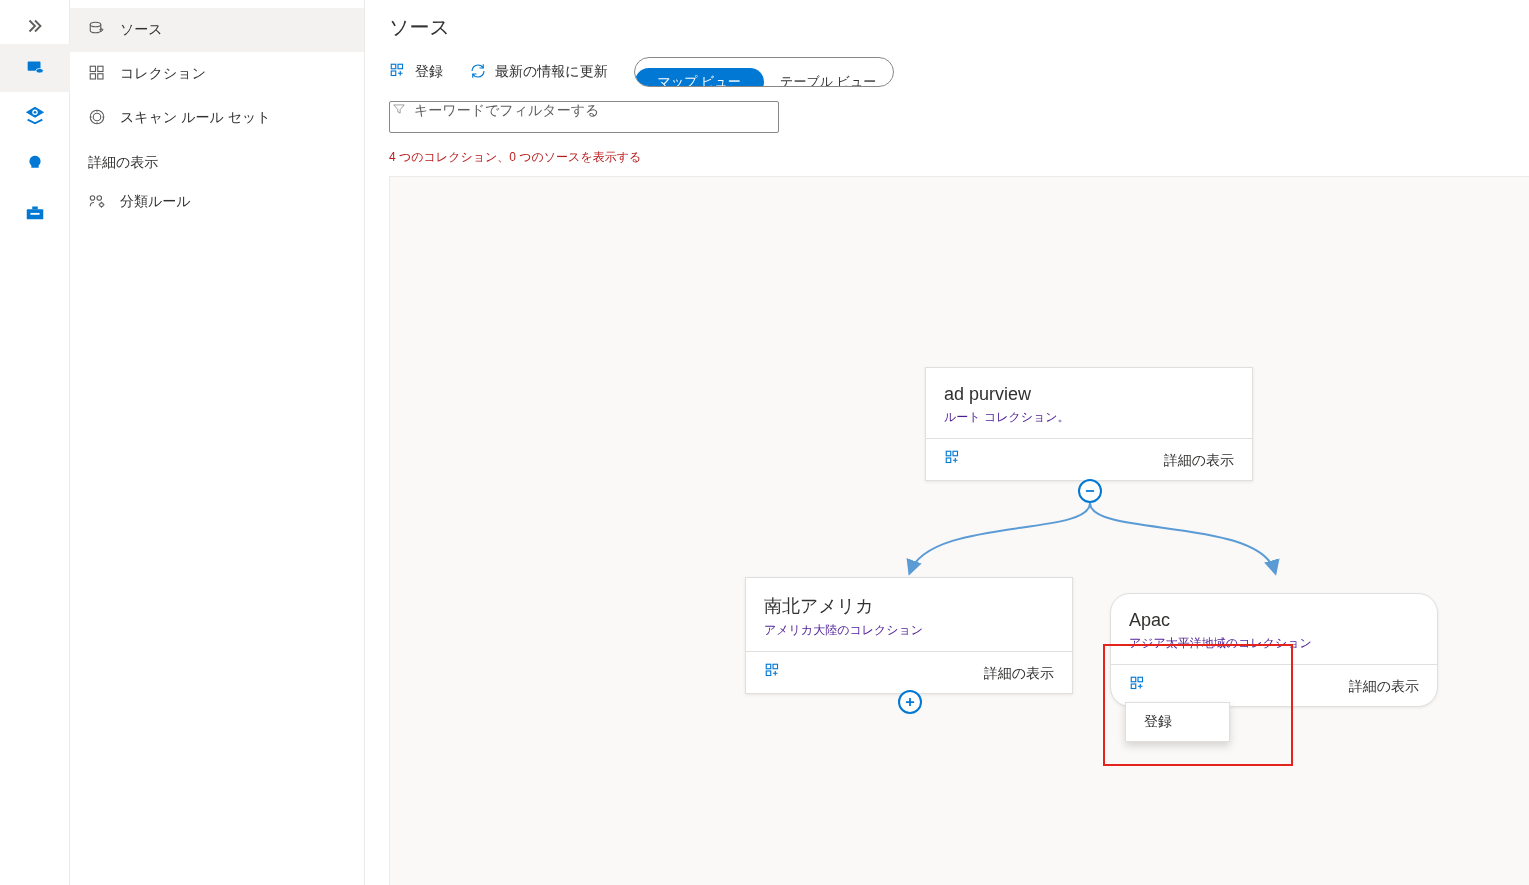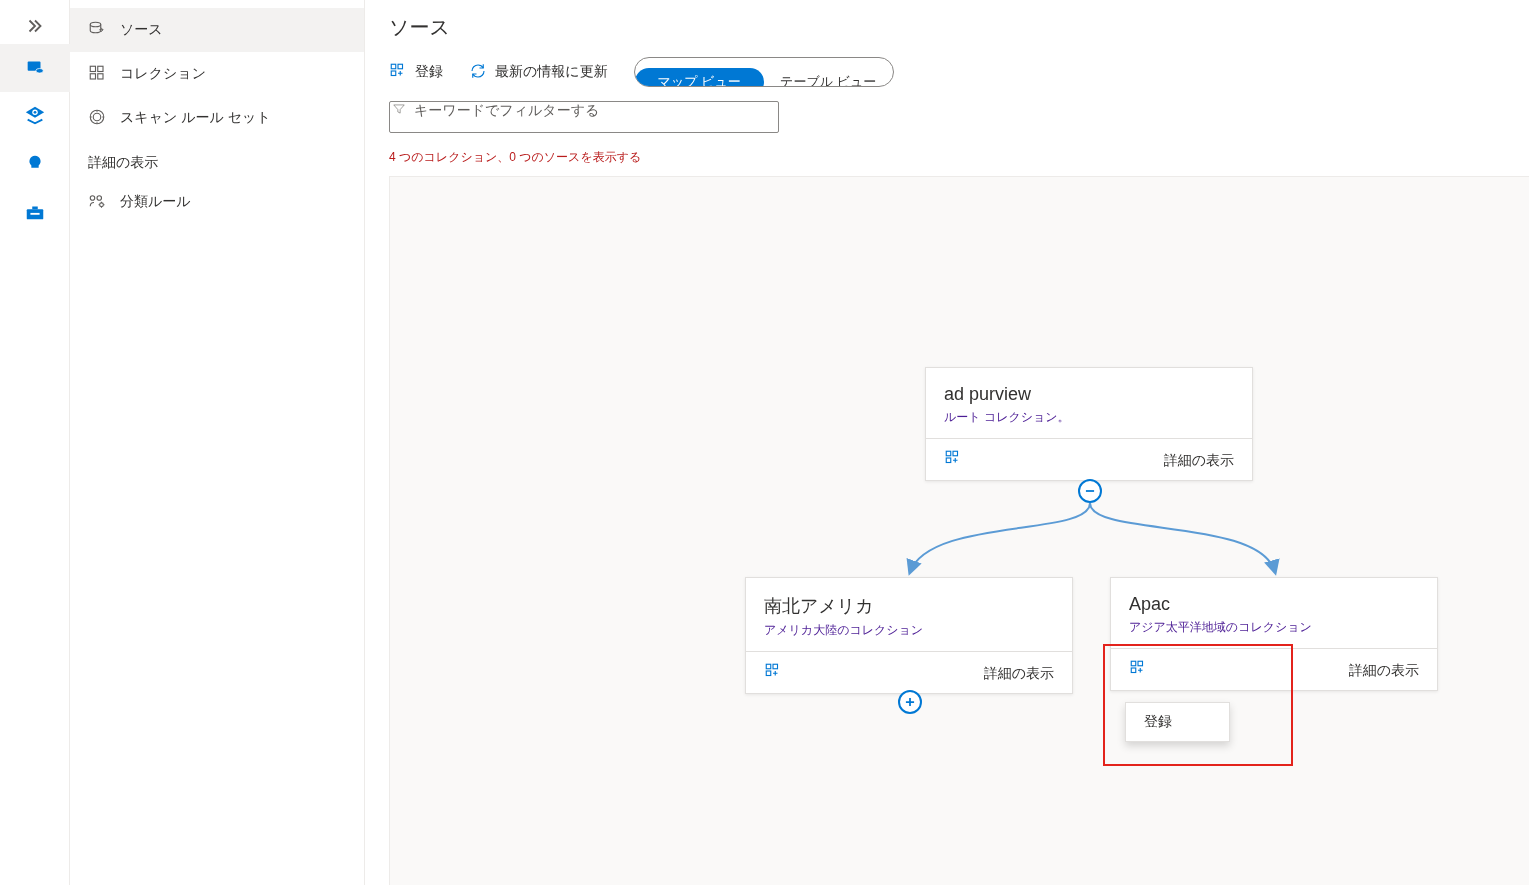--- a/index.html
+++ b/index.html
@@ -209,21 +209,21 @@
           <span class="node-footer-link">詳細の表示</span>
         </div>
       </div>
 
       <div class="connector-circle" style="left:508px; top:513px;">
         <svg viewBox="0 0 24 24" width="14" height="14" stroke="#0078d4" stroke-width="3" fill="none">
             <path d="M12 5v14M5 12h14"></path>
           </svg>
       </div>
 
-      <div class="node" style="left:720px; top:400px;">
+      <div class="node" style="left:720px; top:416px;border-radius:20px;">
         <div class="node-body">
           <div class="node-title">Apac</div>
           <div class="node-sub">アジア太平洋地域のコレクション</div>
         </div>
         <div class="node-footer">
           <span><svg viewBox="0 0 24 24">
                 <rect x="3" y="3" width="6" height="6"></rect>
                 <rect x="12" y="3" width="6" height="6"></rect>
                 <rect x="3" y="12" width="6" height="6"></rect>
                 <path d="M15 12v6M12 15h6"></path>

